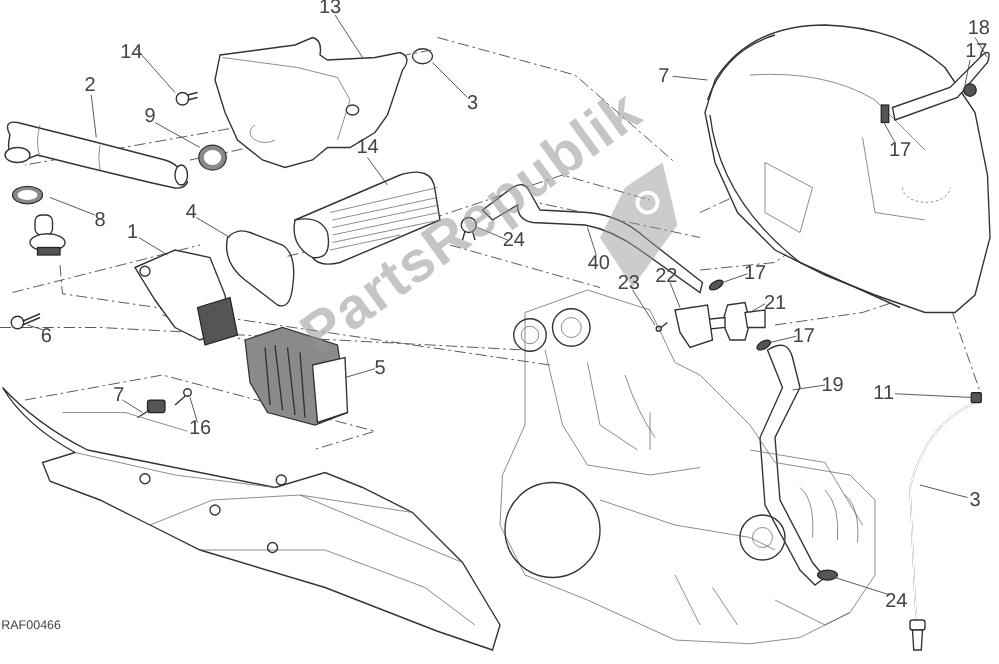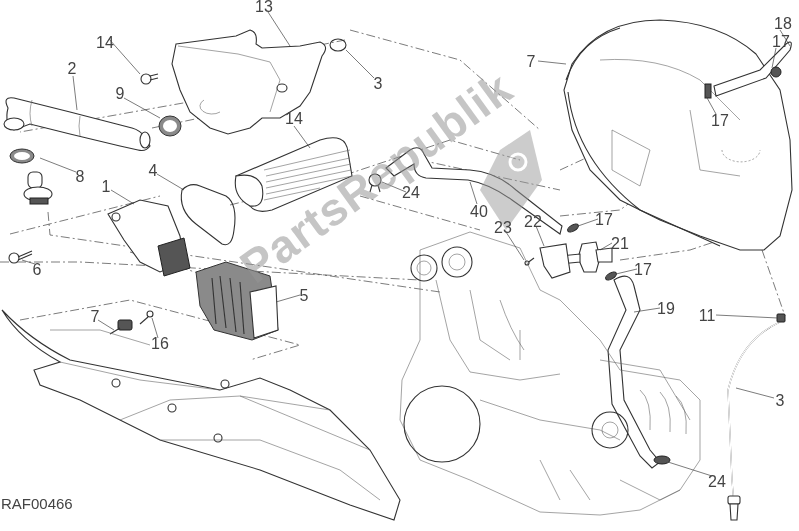--- a/index.html
+++ b/index.html
@@ -1,21 +1,21 @@
 <!DOCTYPE html>
 <html><head>
 <meta charset="utf-8">
 <style>
   html, body { margin: 0; padding: 0; background: #ffffff; }
   body { width: 799px; height: 531px; overflow: hidden; position: relative;
          font-family: "Liberation Sans", sans-serif; }
   #diagram { position: absolute; left: 0; top: 0; width: 799px; height: 531px; }
   .callout { position: absolute; font-size: 16px; color: #444; line-height: 11px;
              transform: translate(-50%, -50%); white-space: nowrap; }
-  .code { position: absolute; left: 1px; top: 495px; font-size: 15px; color: #444; }
+  .code { position: absolute; left: 1px; top: 495px; font-size: 10px; color: #444; }
   .wm { position: absolute; left: 230px; top: 250px; font-size: 46px; font-weight: bold;
         color: rgba(150,150,150,0.55); transform: rotate(-36deg); transform-origin: left top;
         white-space: nowrap; letter-spacing: 1px; pointer-events: none; }
   svg .p { fill: #fff; stroke: #333; stroke-width: 1.1; }
   svg .t { fill: none; stroke: #333; stroke-width: 1.1; }
   svg .thin { fill: none; stroke: #666; stroke-width: 0.6; }
   svg .dash { fill: none; stroke: #444; stroke-width: 0.7; stroke-dasharray: 9 3 2 3; }
   svg .lead { fill: none; stroke: #444; stroke-width: 0.7; }
   svg .dark { fill: #555; stroke: #222; stroke-width: 1; }
   svg .grey { fill: #8a8a8a; stroke: #333; stroke-width: 1; }

